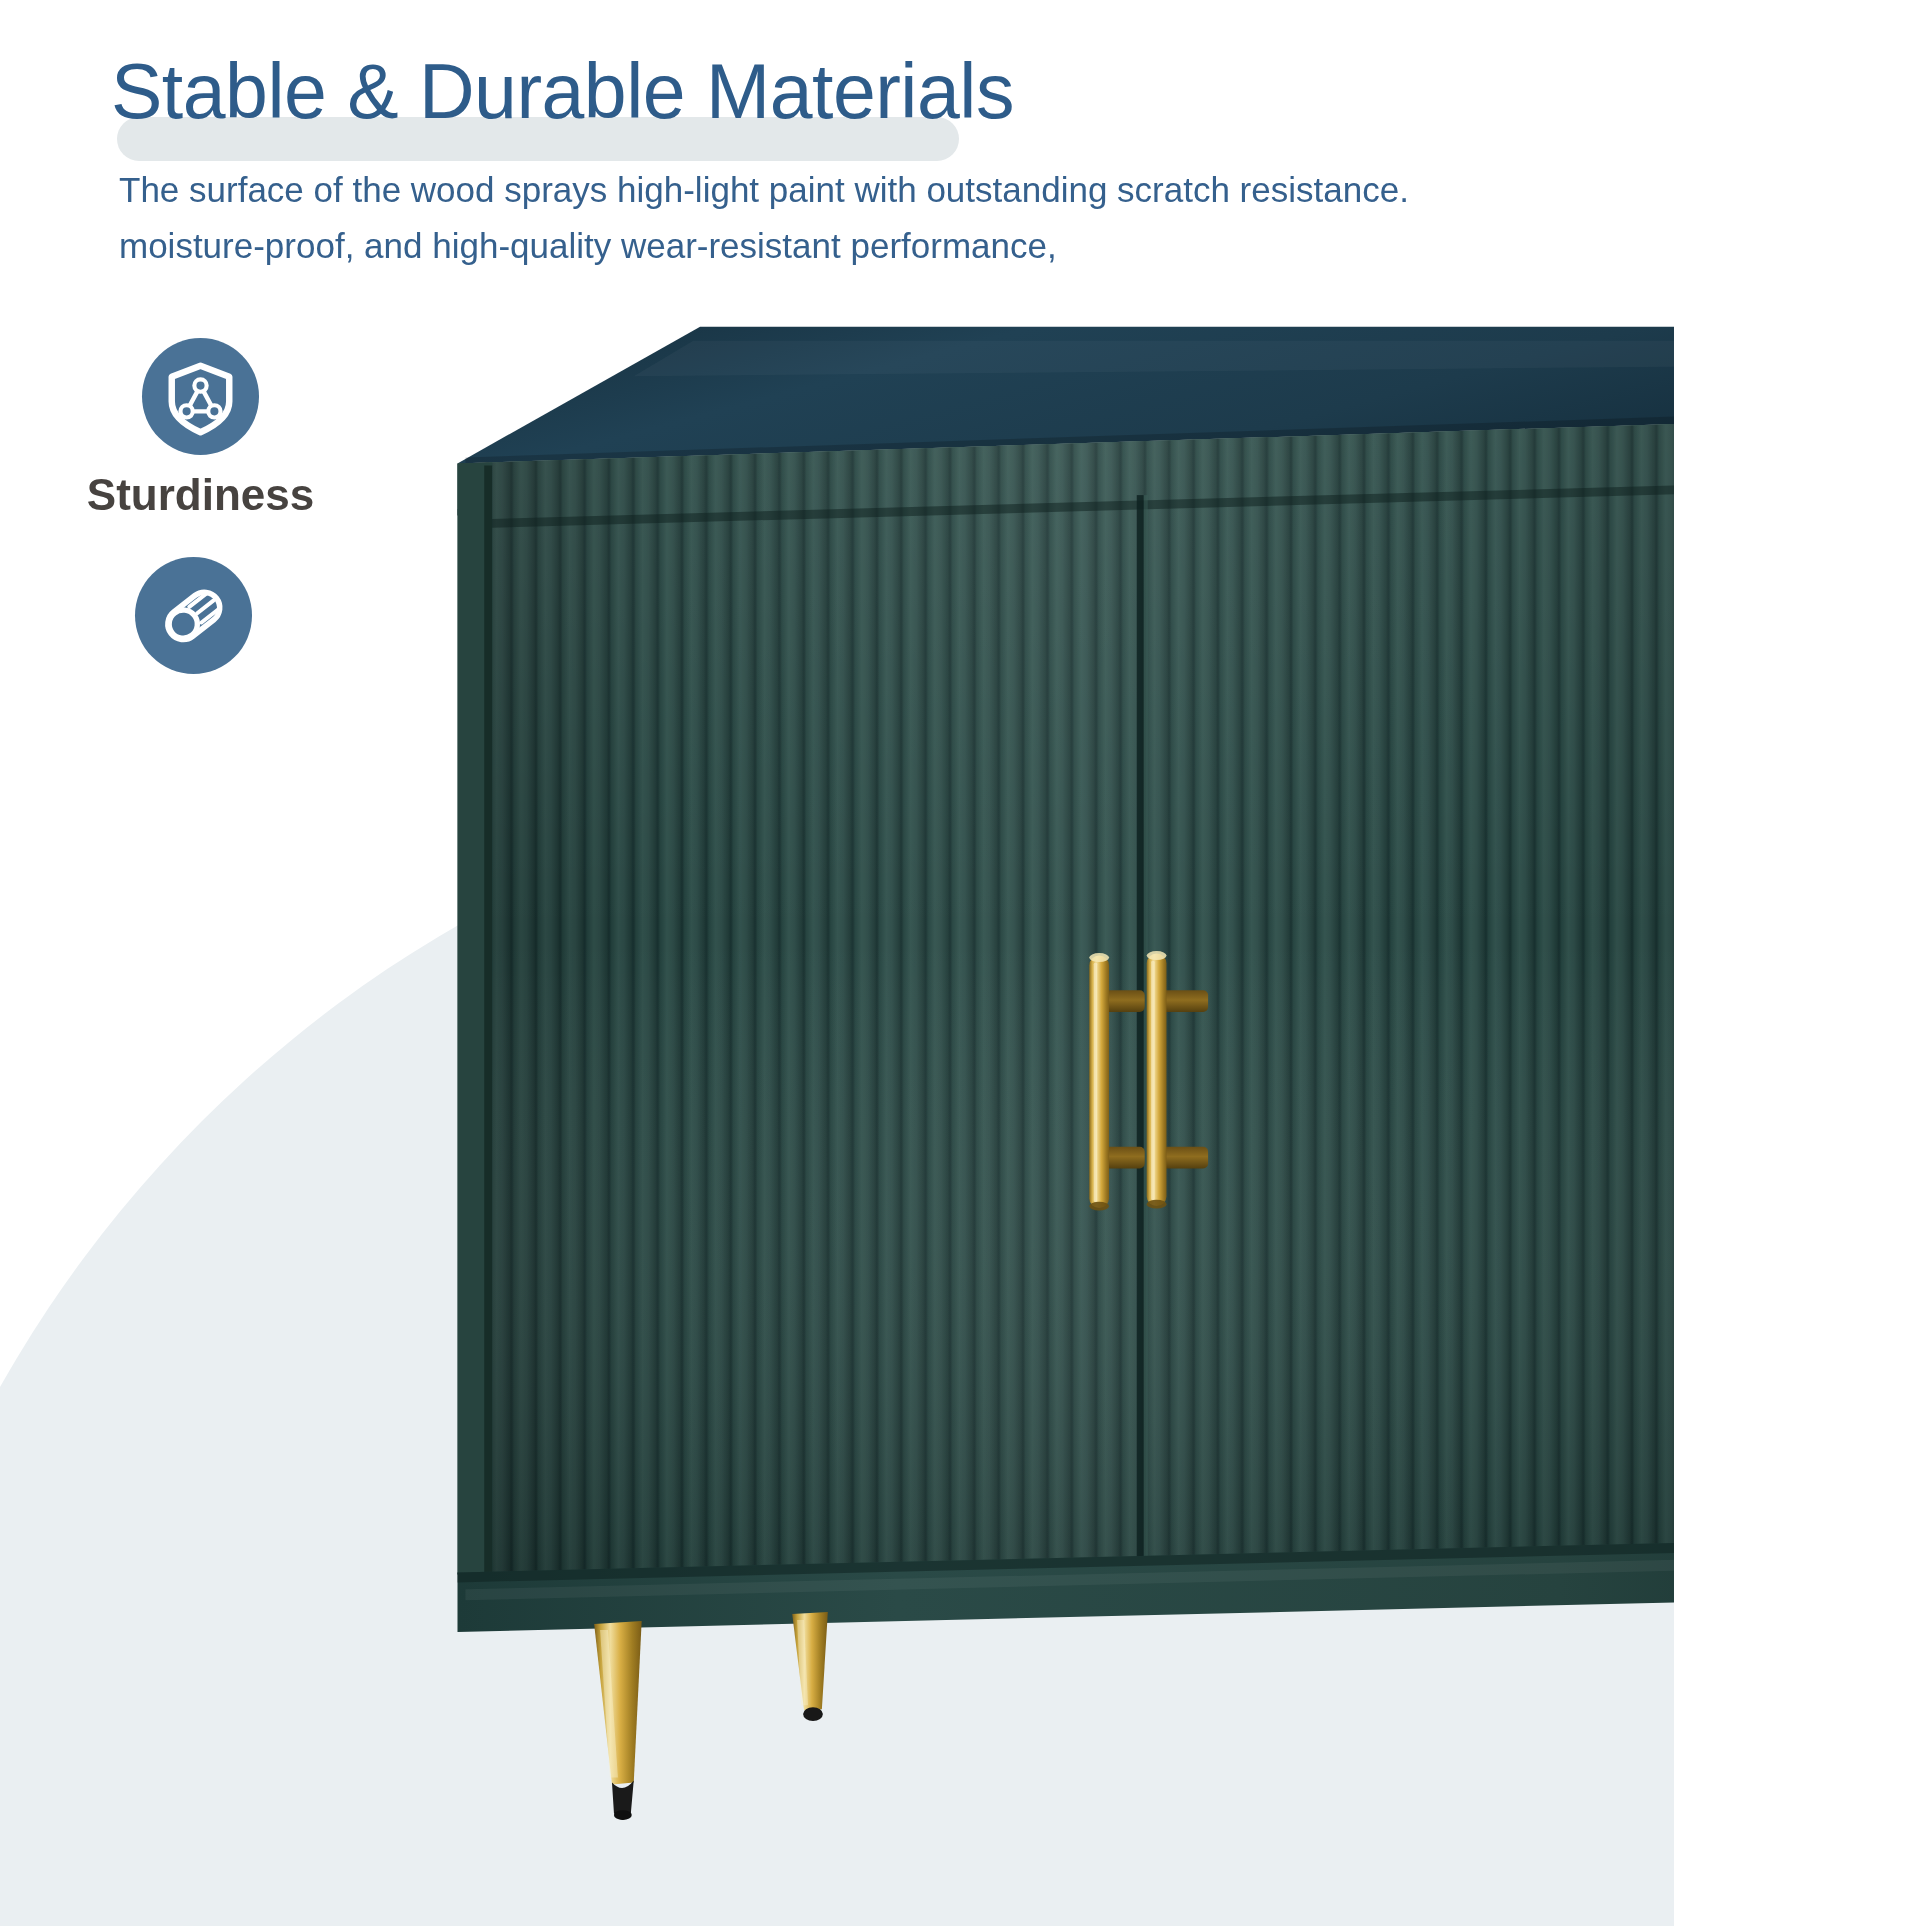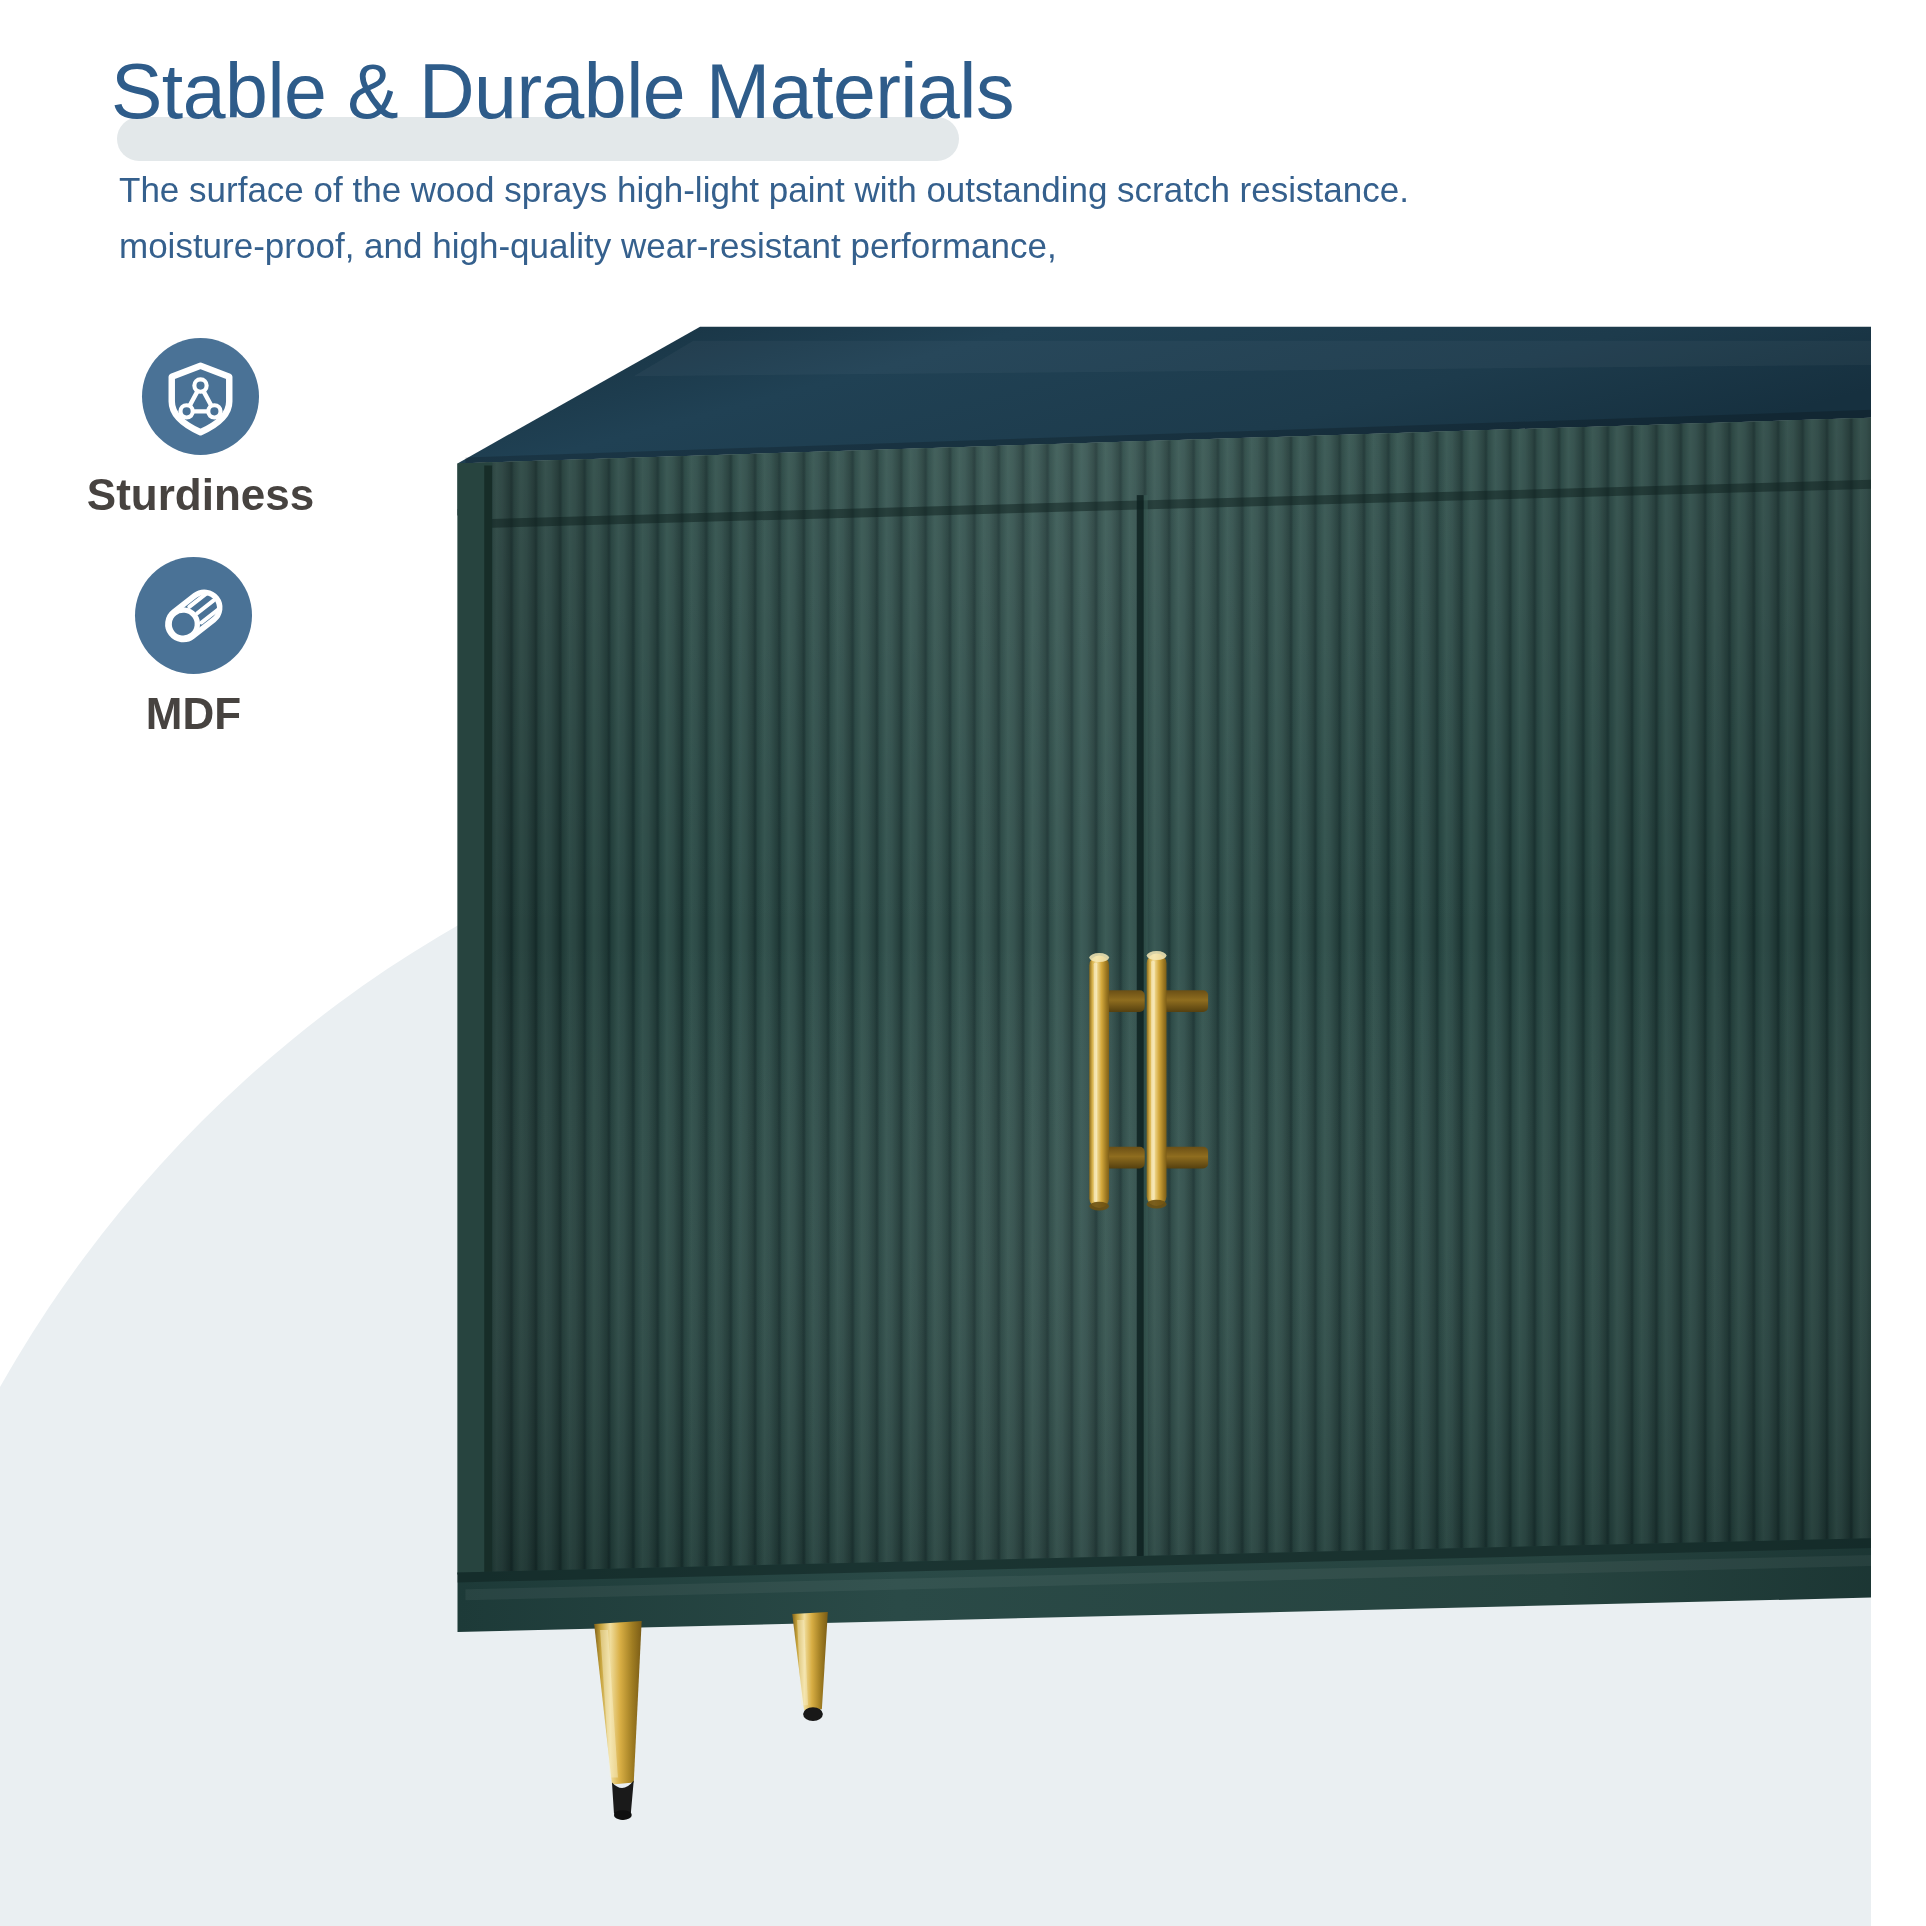--- a/index.html
+++ b/index.html
@@ -5,21 +5,21 @@
 <style>
   * { margin:0; padding:0; box-sizing:border-box; }
   html,body{ width:1927px; height:1927px; }
   body{
     font-family:"Liberation Sans", sans-serif;
     background:#ffffff;
     overflow:hidden;
     position:relative;
   }
   #stage{
-    position:absolute; left:0; top:0; width:1871px; height:1927px;
+    position:absolute; left:0; top:0; width:1674px; height:1927px;
     background:#ffffff; overflow:hidden;
   }
 
   
   .bg-arc{
     position:absolute;
     left:-158px; top:762px;
     width:2455px; height:2455px;
     border-radius:50%;
     background:#eaeff2;
@@ -284,17 +284,16 @@
           <rect x="30" y="44" width="58" height="31" rx="15.5" fill="none" stroke="#ffffff" stroke-width="5.6"></rect>
 
           <circle cx="45.5" cy="59.5" r="14.2" fill="none" stroke="#ffffff" stroke-width="5.4"></circle>
 
           <line x1="61" y1="49.5" x2="84" y2="49.5" stroke="#ffffff" stroke-width="4" stroke-linecap="round"></line>
           <line x1="63" y1="59.5" x2="84" y2="59.5" stroke="#ffffff" stroke-width="4" stroke-linecap="round"></line>
           <line x1="61" y1="69.5" x2="84" y2="69.5" stroke="#ffffff" stroke-width="4" stroke-linecap="round"></line>
         </g>
       </svg>
     </div>
-    <div class="feature-label">MDF</div>
   </div>
 
 </div>
 
 
 </body></html>

